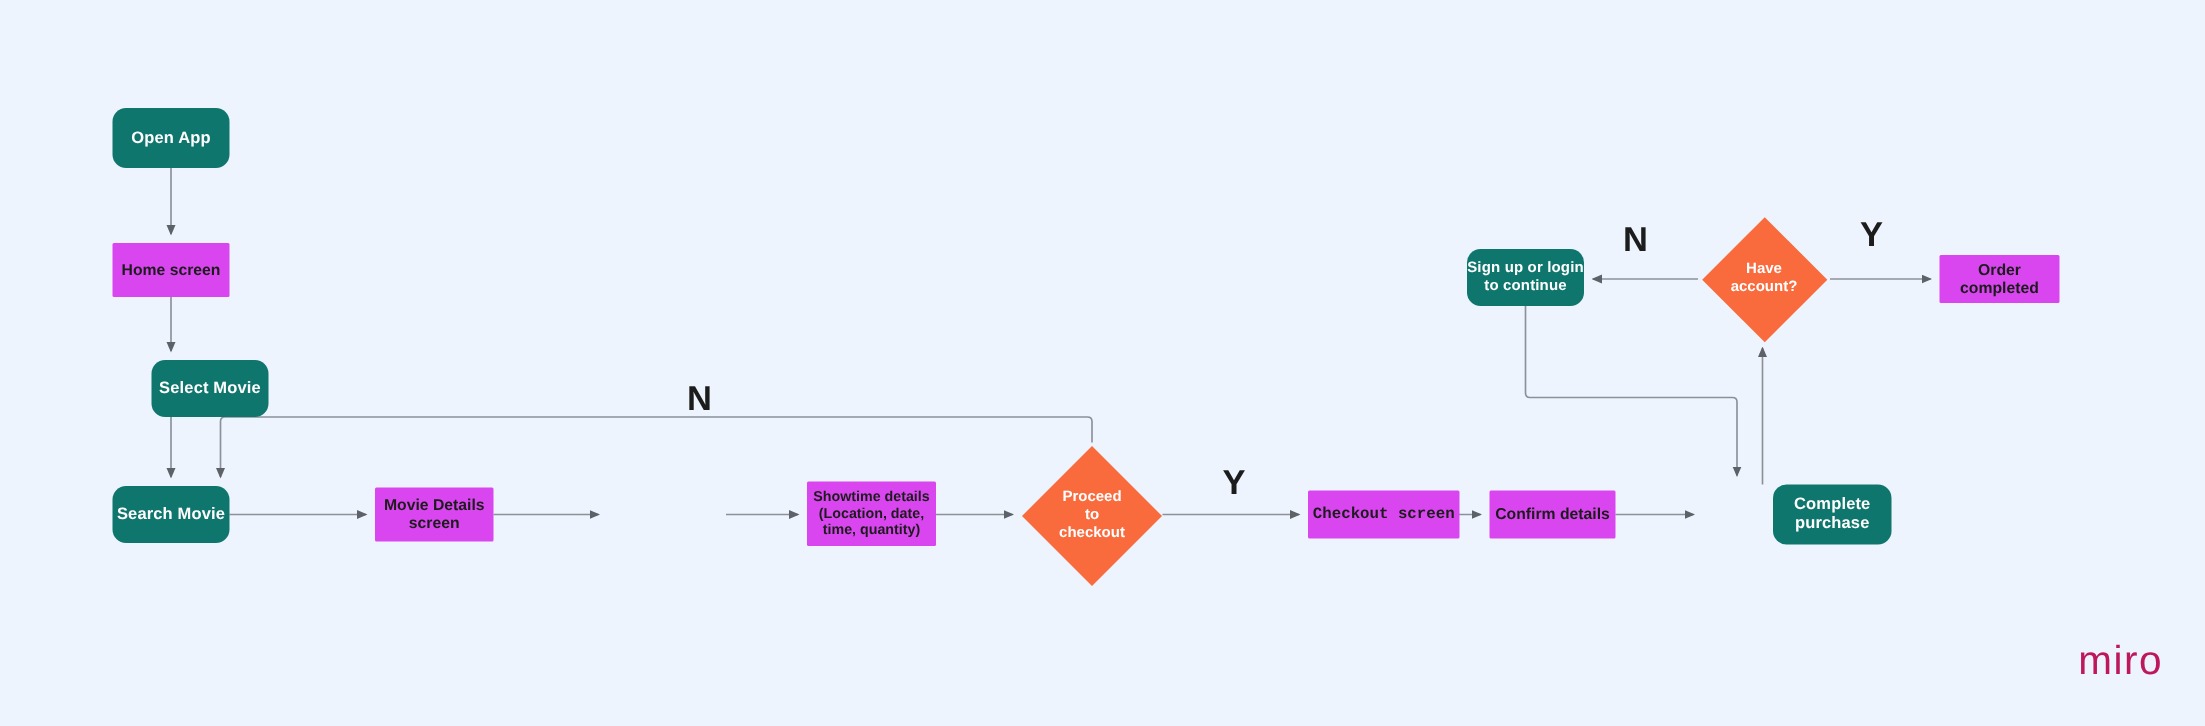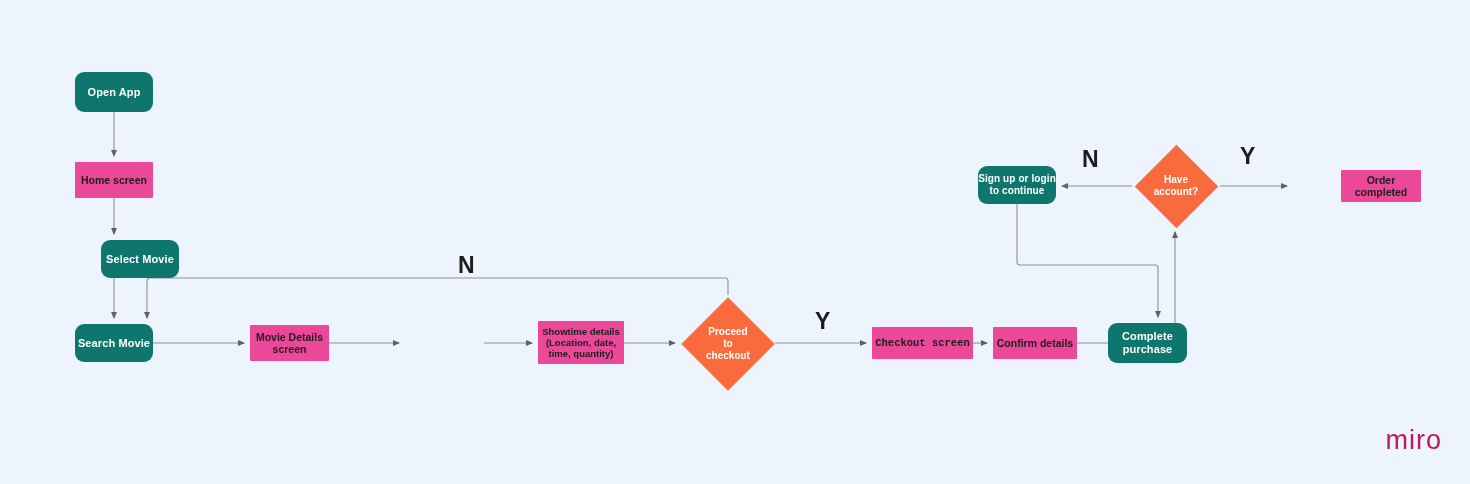--- a/index.html
+++ b/index.html
@@ -41,21 +41,21 @@
   }
   .node.dark {
     background: #0f766e;
     color: #ffffff;
     border-radius: 9px;
     font-weight: bold;
     font-size: 11px;
     letter-spacing: .1px;
   }
   .node.yellow {
-    background: #ec4899;
+    background: #d946ef;
     color: #1c1c1c;
     border-radius: 1px;
     font-weight: bold;
     font-size: 10.5px;
   }
   .node.diamond-label {
     color: #ffffff;
     font-weight: bold;
     font-size: 10px;
     background: transparent;
@@ -139,27 +139,27 @@
 
 
   <div class="node yellow" style="left:538px; top:321px; width:86px; height:43px; font-size:9.5px;">Showtime details
 (Location, date,
 time, quantity)</div>
 
   <div class="node yellow" style="left:872px; top:327px; width:101px; height:32px;font-family:Liberation Mono, monospace;">Checkout screen</div>
 
   <div class="node yellow" style="left:993px; top:327px; width:84px; height:32px;">Confirm details</div>
 
-  <div class="node dark" style="left:1108px; top:323px; width:79px; height:40px;">Complete
+  <div class="node dark" style="left:1182px; top:323px; width:79px; height:40px;">Complete
 purchase</div>
 
   <div class="node dark" style="left:978px; top:166px; width:78px; height:38px; font-size:10px;">Sign up or login
 to continue</div>
 
-  <div class="node yellow" style="left:1293px; top:170px; width:80px; height:32px;margin-left:48px;">Order completed</div>
+  <div class="node yellow" style="left:1293px; top:170px; width:80px; height:32px;">Order completed</div>
 
   <div class="branch-label" style="left:458px; top:254px;">N</div>
   <div class="branch-label" style="left:815px; top:310px;">Y</div>
   <div class="branch-label" style="left:1082px; top:148px;">N</div>
   <div class="branch-label" style="left:1240px; top:145px;">Y</div>
 
   <div class="watermark">miro</div>
 
 </div>
 

